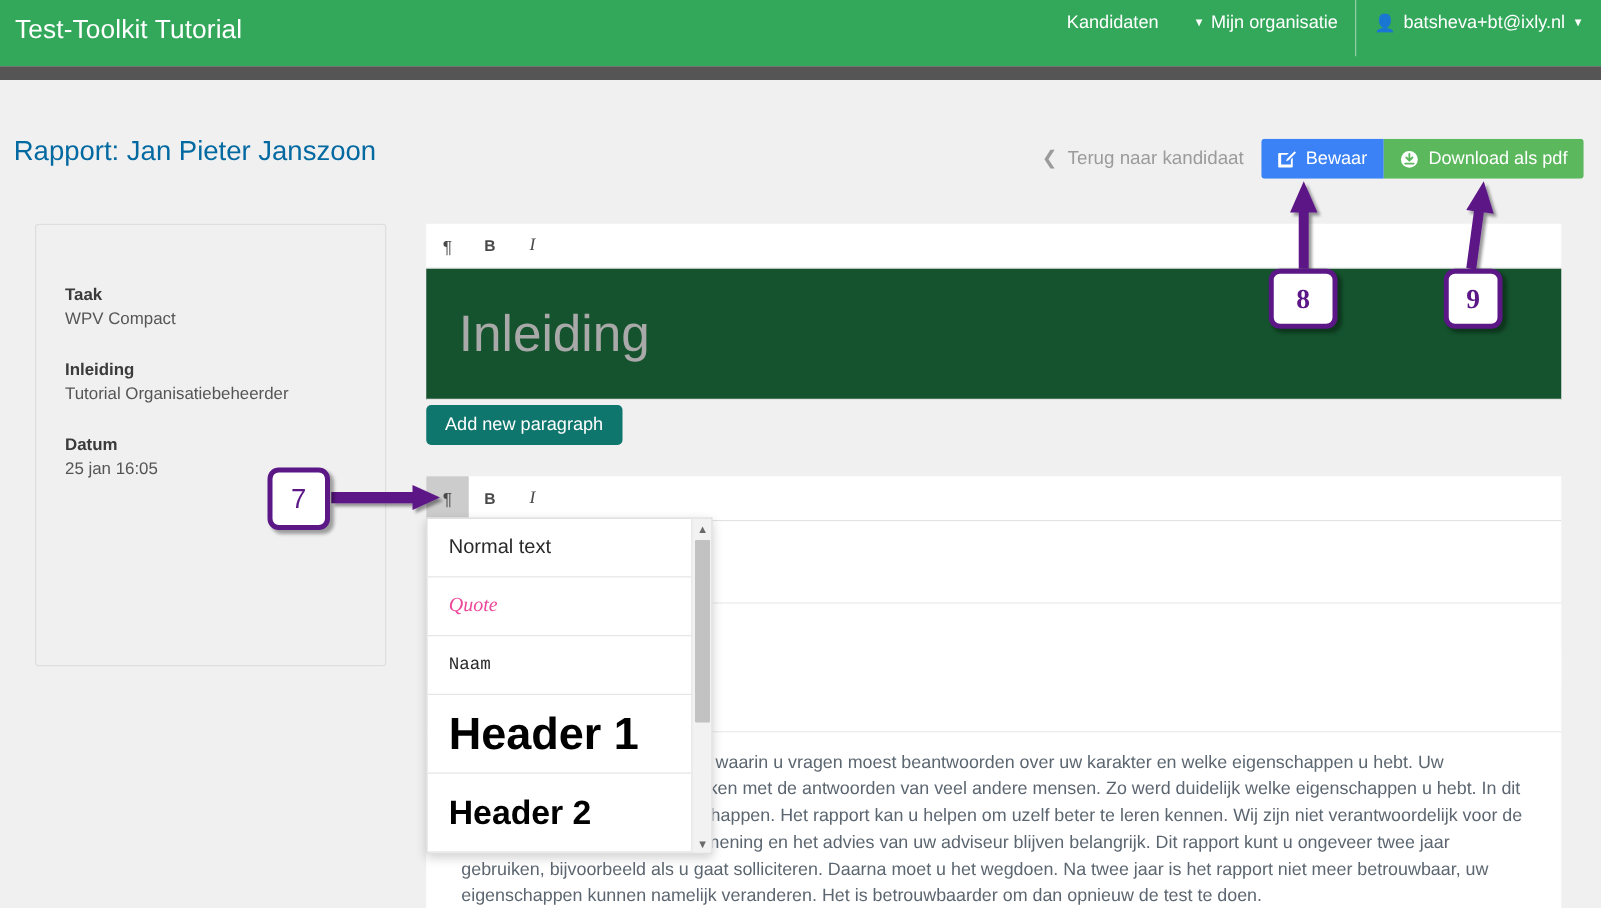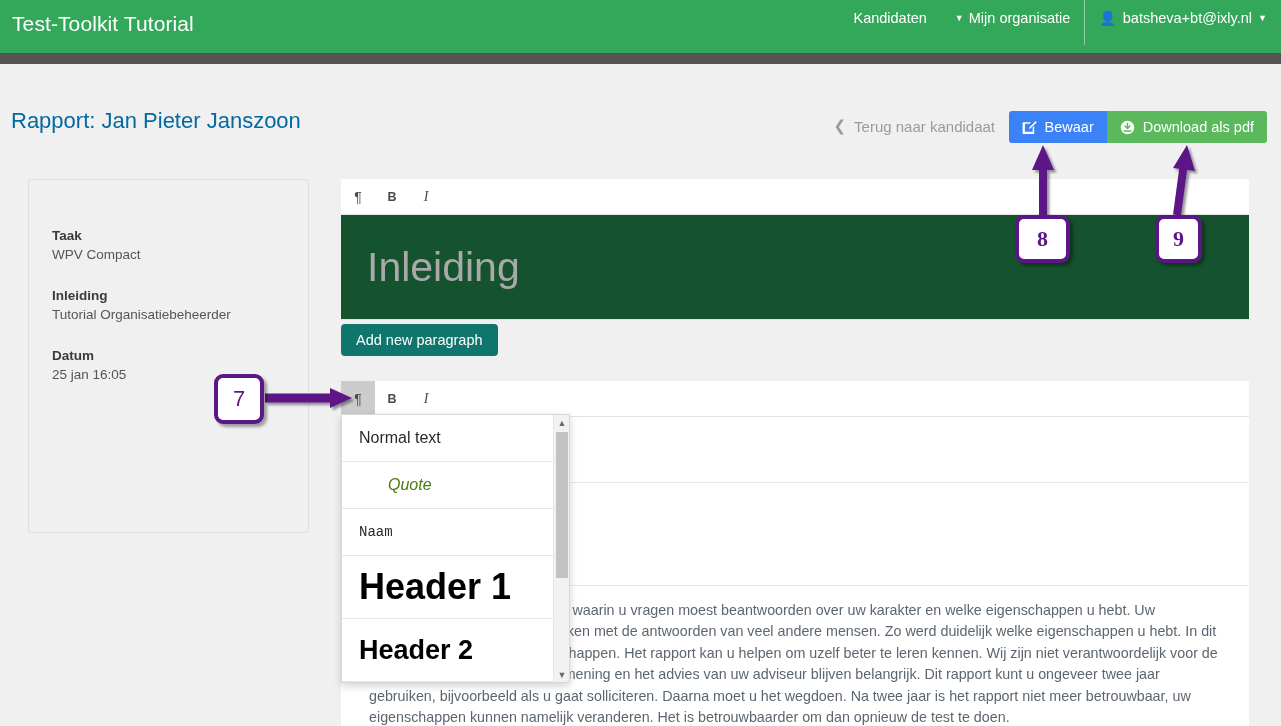--- a/index.html
+++ b/index.html
@@ -186,21 +186,21 @@
     height: 47px;
     display: flex; align-items: center;
     padding-left: 17px;
     border-bottom: 1px solid #e6e6e6;
     cursor: pointer;
     overflow: hidden;
     white-space: nowrap;
   }
   .dd-item:last-child { border-bottom: none; }
   .dd-normal { font-size: 16px; color: #2a2a2a; }
-  .dd-quote  { font-size: 16px; color: #4d7c0f; font-style: italic; font-family: Liberation Sans, sans-serif; margin-left: 29px; }
+  .dd-quote  { font-size: 16px; color: #ec4899; font-style: italic; font-family: Liberation Serif, serif; }
   .dd-code   { font-size: 14px; color: #2a2a2a; font-family: "Liberation Mono", monospace; }
   .dd-h1 { font-size: 36px; font-weight: bold; color: #000; }
   .dd-h2 { font-size: 27px; font-weight: bold; color: #000; }
   .dd-item.tall1 { height: 63px; }
   .dd-item.tall2 { height: 63px; }
 
   .dd-scroll {
     position: absolute; right: 0; top: 0;
     width: 16px; height: 100%;
     background: #f2f2f2;

